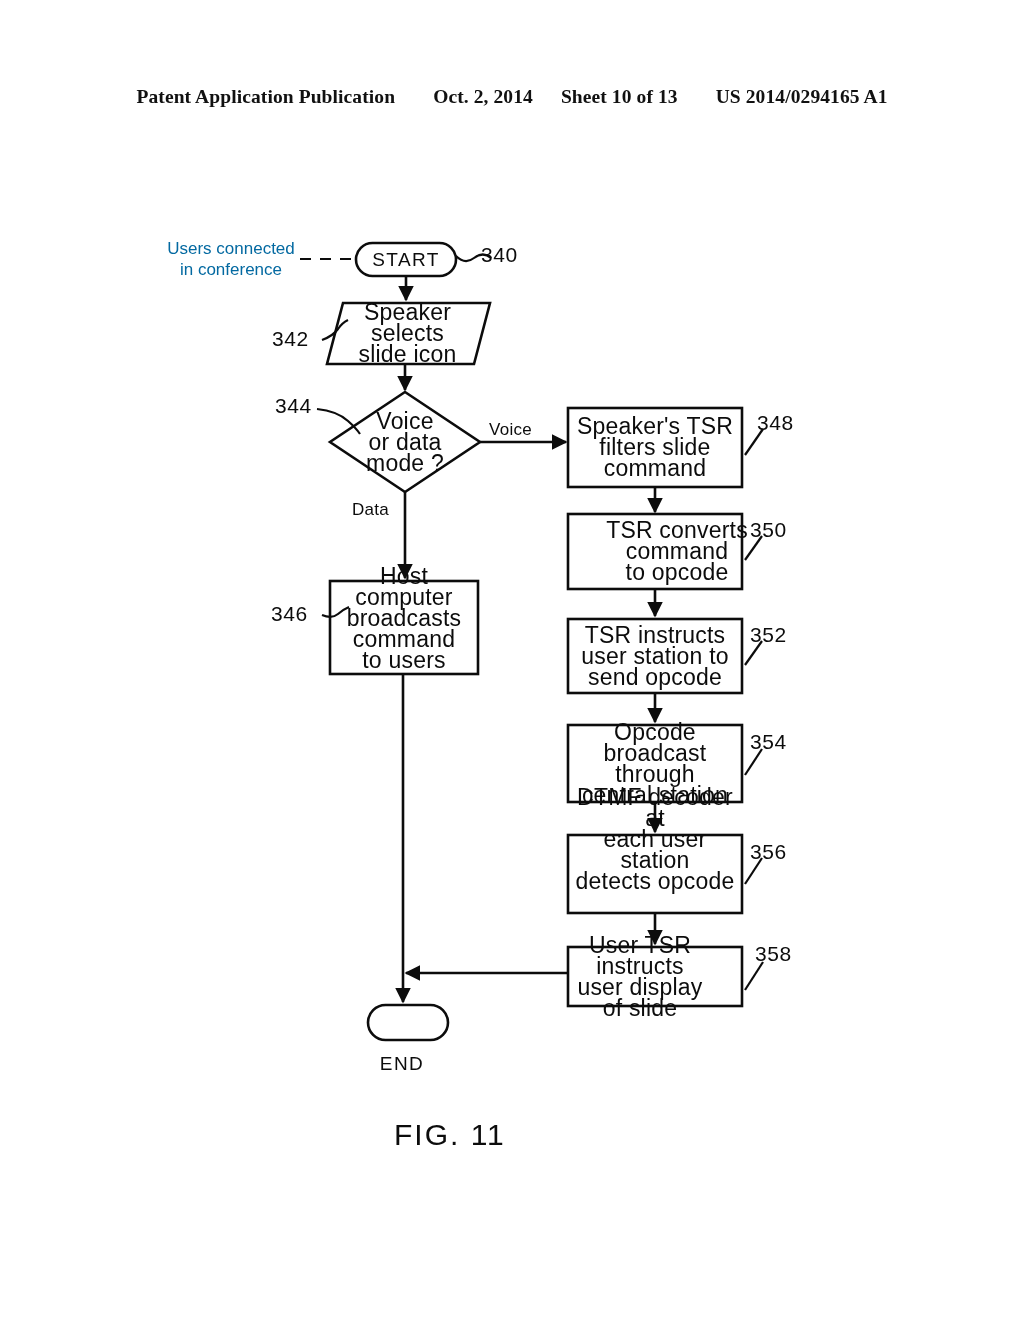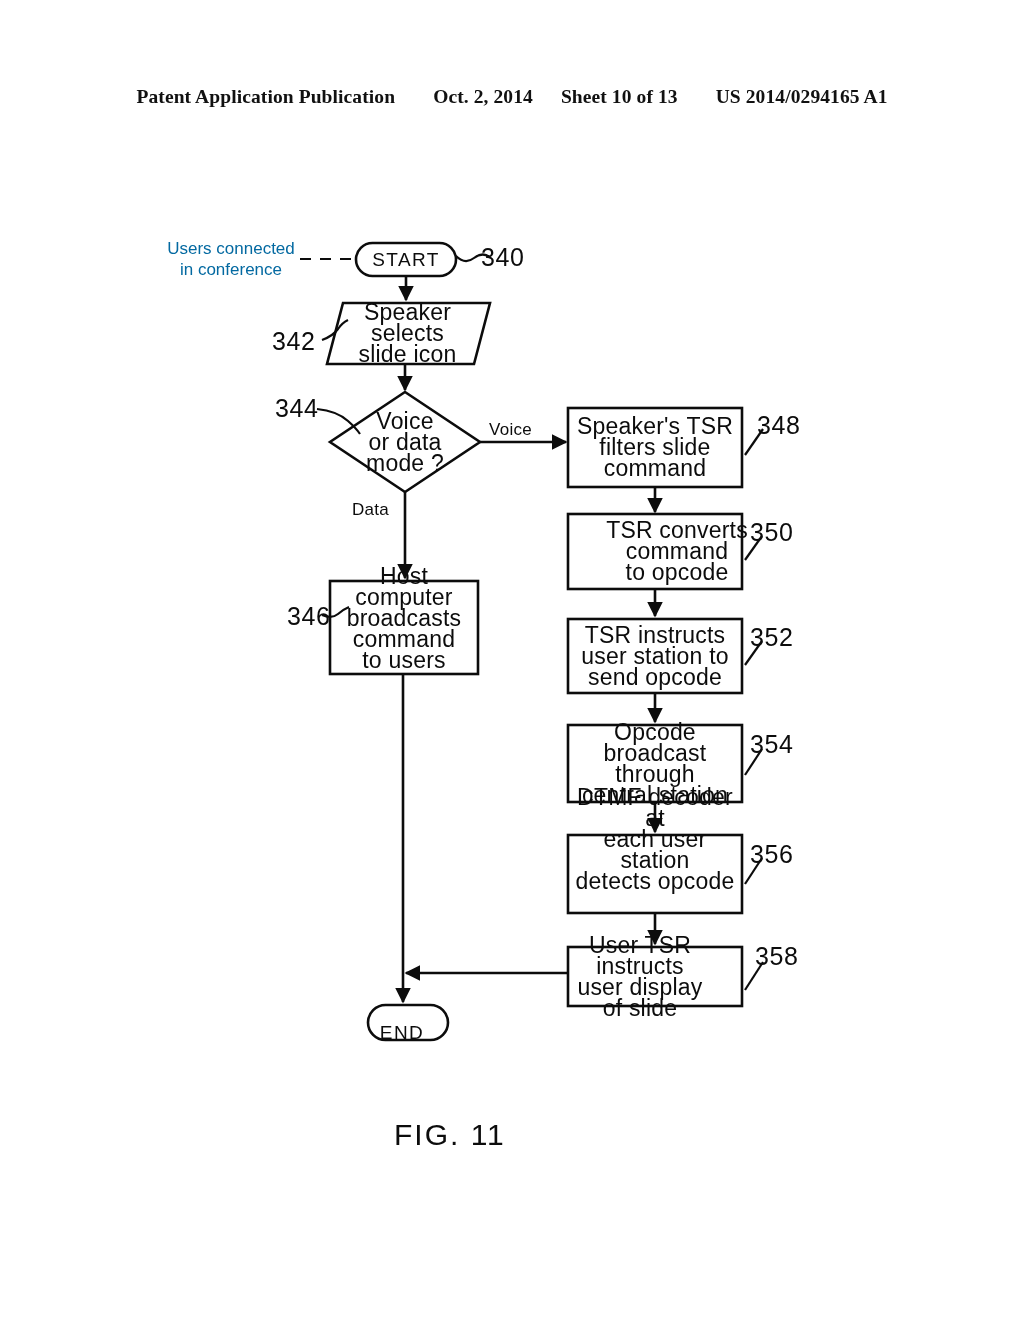--- a/index.html
+++ b/index.html
@@ -57,21 +57,21 @@
     justify-content: center;
     pointer-events: none;
   }
   .term-text {
     font-size: 19px;
     letter-spacing: 1.4px;
   }
   .ref-num {
     position: absolute;
     font-family: "Liberation Sans", sans-serif;
-    font-size: 25px;
+    font-size: 21px;
     letter-spacing: 0.6px;
     color: #0c0c0c;
   }
   .edge-label {
     position: absolute;
     font-family: "Liberation Sans", sans-serif;
     font-size: 17px;
     color: #0c0c0c;
     letter-spacing: 0.3px;
   }
@@ -167,21 +167,21 @@
     <path d="M 568 973 L 406 973" marker-end="url(#arrow)"></path>
 
     <rect x="368" y="1005" width="80" height="35" rx="17.5" ry="17.5"></rect>
   </g>
 </svg>
 
 <div class="annot" style="left:160px; top:238px; width:142px;">Users connected
 in conference</div>
 
 <div class="node-text term-text" style="left:356px; top:243px; width:100px; height:33px;">START</div>
-<div class="node-text term-text" style="left:368px; top:1015px; width:68px; height:35px;">END</div>
+<div class="node-text term-text" style="left:368px; top:1046px; width:68px; height:35px;">END</div>
 
 <div class="node-text" style="left:330px; top:303px; width:155px; height:61px;">Speaker selects
 slide icon</div>
 <div class="node-text" style="left:340px; top:392px; width:130px; height:100px;">Voice
 or data
 mode ?</div>
 <div class="node-text" style="left:330px; top:581px; width:148px; height:75px;">Host computer
 broadcasts
 command
 to users</div>
@@ -203,21 +203,21 @@
 detects opcode</div>
 <div class="node-text" style="left:566px; top:947px; width:148px; height:59px;">User TSR instructs
 user display of slide</div>
 
 <div class="edge-label" style="left:489px; top:420px;">Voice</div>
 <div class="edge-label" style="left:352px; top:500px;">Data</div>
 
 <div class="ref-num" style="left:481px; top:243px;">340</div>
 <div class="ref-num" style="left:272px; top:327px;">342</div>
 <div class="ref-num" style="left:275px; top:394px;">344</div>
-<div class="ref-num" style="left:271px; top:602px;margin-left:16px;">346</div>
+<div class="ref-num" style="left:271px; top:602px;">346</div>
 <div class="ref-num" style="left:757px; top:411px;">348</div>
 <div class="ref-num" style="left:750px; top:518px;">350</div>
 <div class="ref-num" style="left:750px; top:623px;">352</div>
 <div class="ref-num" style="left:750px; top:730px;">354</div>
 <div class="ref-num" style="left:750px; top:840px;">356</div>
 <div class="ref-num" style="left:755px; top:942px;">358</div>
 
 <div class="fig-caption" style="left:394px; top:1073px;">FIG. 11</div>
 
 </body></html>

